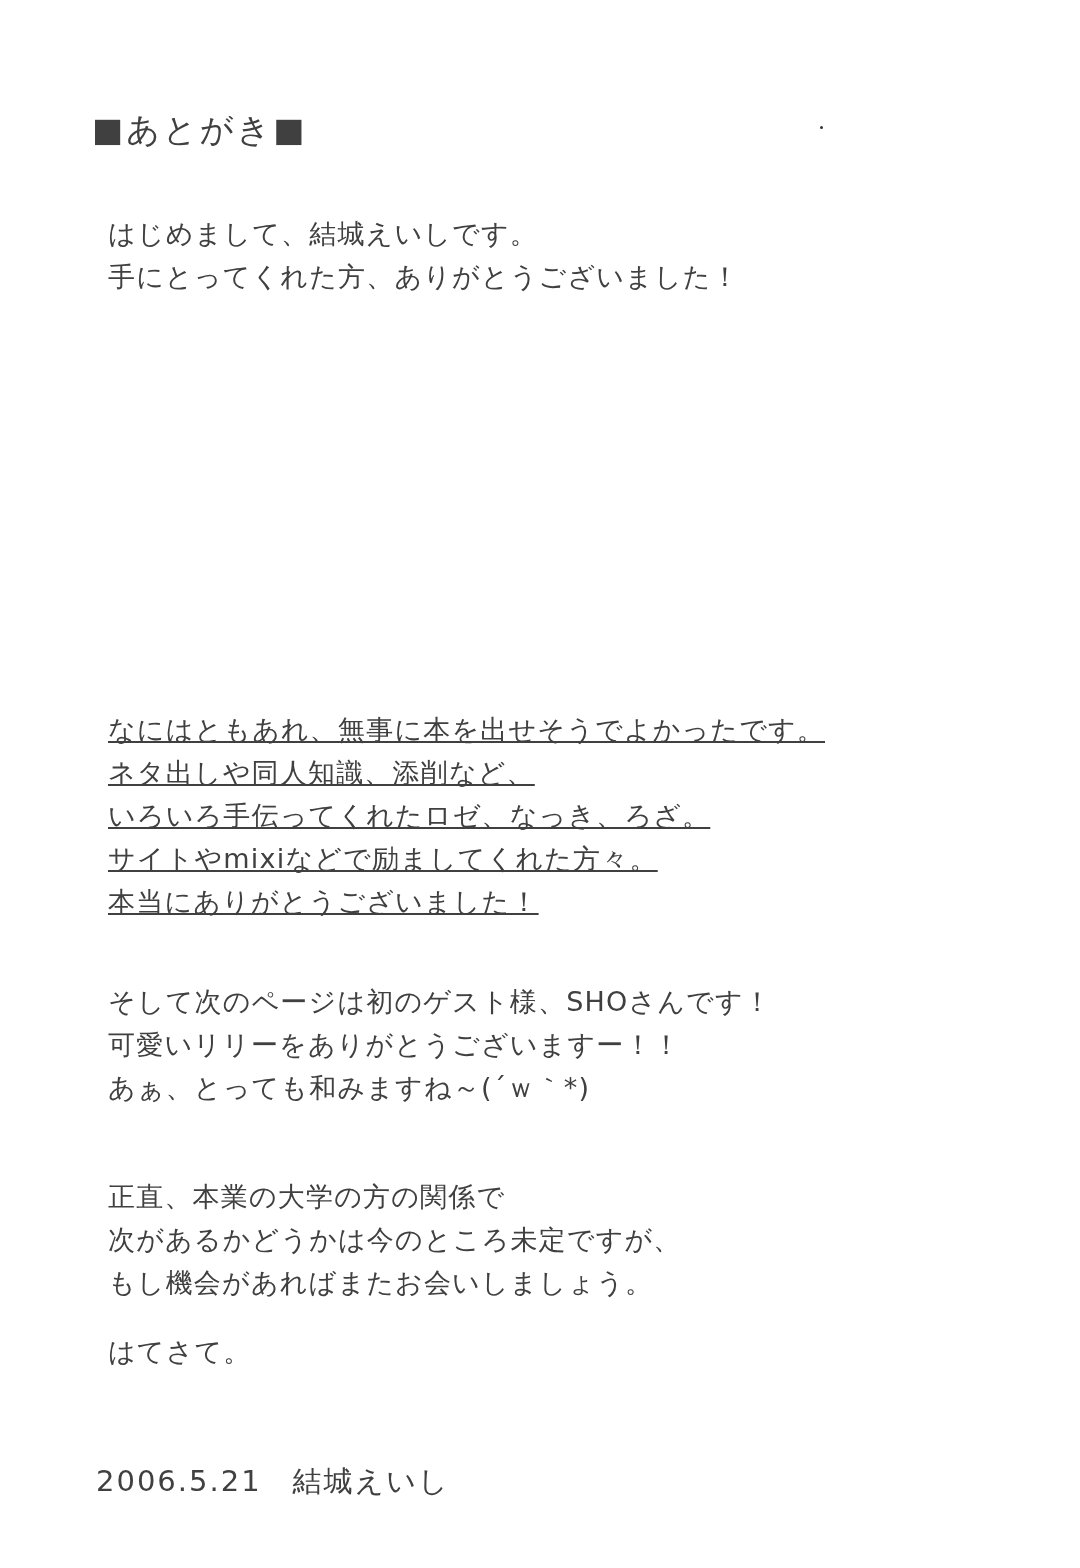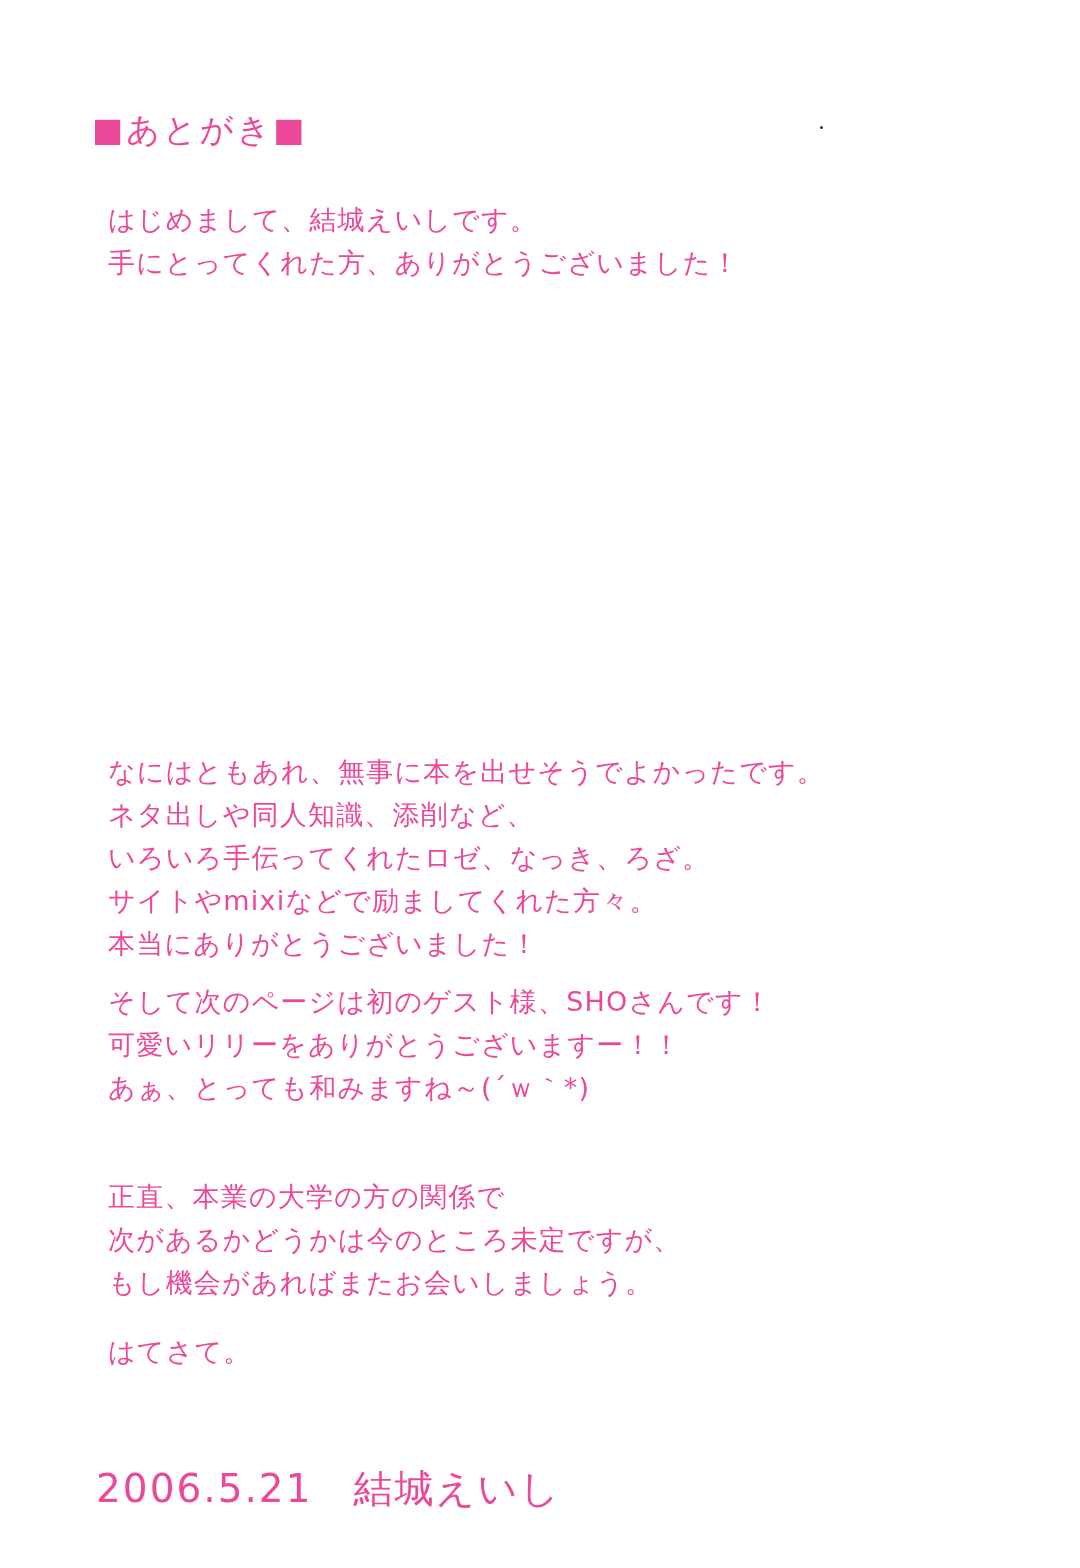--- a/index.html
+++ b/index.html
@@ -6,51 +6,51 @@
     margin: 0;
     padding: 0;
     background: #ffffff;
   }
   .page {
     position: relative;
     width: 1080px;
     height: 1568px;
     background: #ffffff;
     font-family: "DejaVu Sans", sans-serif;
-    color: #ec4899;
+    color: #404040;
     overflow: hidden;
   }
   .title {
     position: absolute;
     left: 92px;
     top: 86px;
     font-size: 33px;
     letter-spacing: 3px;
     font-weight: 500;
     white-space: nowrap;
   }
   .body-block {
     position: absolute;
     left: 108px;
     font-size: 27px;
     line-height: 43px;
     letter-spacing: 1.2px;
     white-space: pre;
   }
-  #block-greeting { top: 198px; }
+  #block-greeting { top: 212px; }
   #block-debut    { top: 325px; }
-  #block-thanks   { top: 750px; }
+  #block-thanks   { top: 708px; text-decoration: underline; }
   #block-guest    { top: 980px; }
   #block-future   { top: 1175px; }
   #block-closing  { top: 1330px; }
   .signature {
     position: absolute;
     left: 96px;
     top: 1462px;
-    font-size: 39px;
+    font-size: 29px;
     letter-spacing: 2px;
     white-space: pre;
   }
   .speck {
     position: absolute;
     width: 3px;
     height: 3px;
     background: #333;
     border-radius: 50%;
   }

